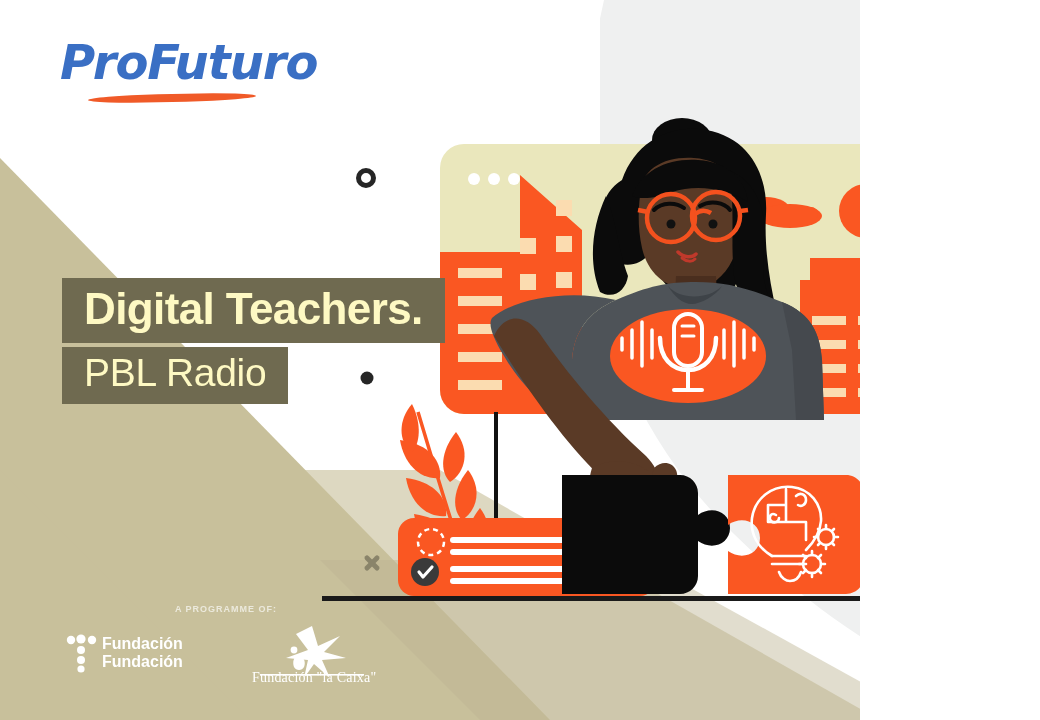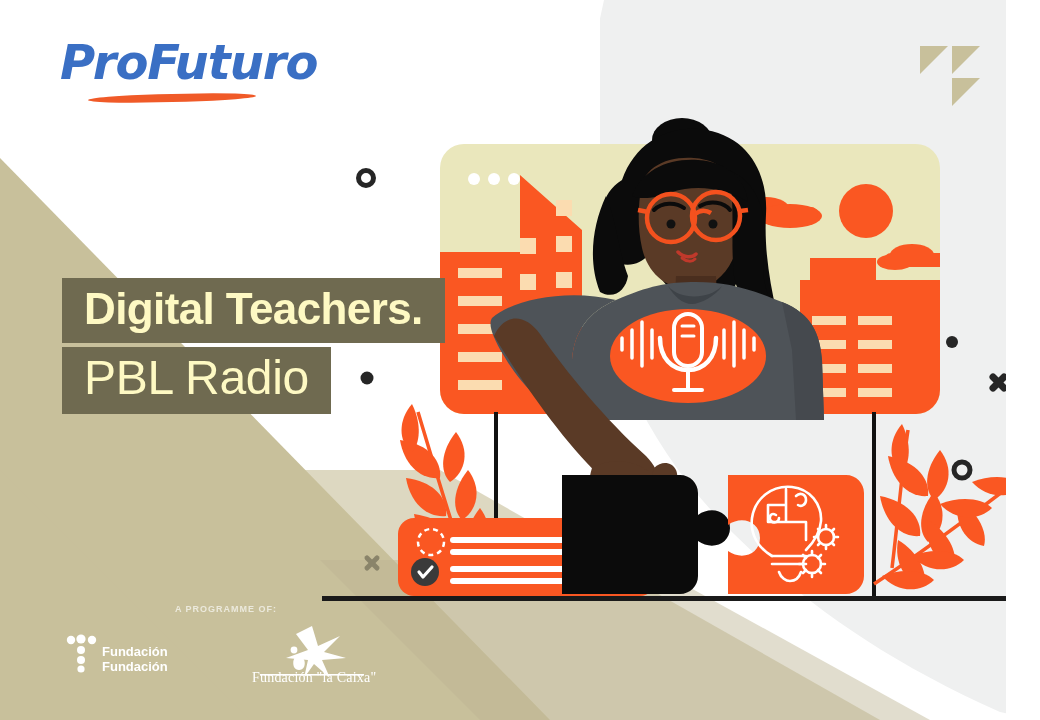--- a/index.html
+++ b/index.html
@@ -5,21 +5,21 @@
 <style>
   * { margin:0; padding:0; box-sizing:border-box; }
   html,body { width:1040px; height:720px; overflow:hidden; }
   body {
     font-family:"Liberation Sans", sans-serif;
     background:#ffffff;
     position:relative;
   }
   #stage {
     position:absolute; left:0; top:0;
-    width:1006px; height:720px;
+    width:860px; height:720px;
     overflow:hidden;
     background:#ffffff;
   }
   .layer { position:absolute; left:0; top:0; width:1040px; height:720px; }
   svg.layer { display:block; }
 
   
   #logo-profuturo {
     position:absolute; left:60px; top:38px;
     width:215px; height:66px;
@@ -65,38 +65,38 @@
   .title-bar {
     display:inline-block;
     background:#6F6A50;
     color:#fef9c3;
     padding:8px 22px 11px 22px;
   }
   #title-line1 {
     font-size:44px; font-weight:700; letter-spacing:-0.6px; line-height:1.05;
   }
   #title-line2 {
-    font-size:48px; font-weight:400; letter-spacing:-0.3px; line-height:1.05;
+    font-size:39px; font-weight:400; letter-spacing:-0.3px; line-height:1.05;
     padding:6px 22px 10px 22px;
   }
   .title-row { display:block; }
   .title-row + .title-row { margin-top:4px; }
 
   
   #footer-block { position:absolute; left:66px; top:604px; width:320px; }
   #footer-kicker {
     font-size:9px; letter-spacing:1.0px; color:#EFEDE2; font-weight:700;
     opacity:.92;
     text-align:center;
   }
   #footer-logos { position:relative; margin-top:18px; height:60px; }
   #logo-telefonica { position:absolute; left:0; top:0; width:120px; height:48px; }
   #logo-telefonica .tf-text {
-    position:absolute; left:36px; top:13px;
-    color:#FFFFFF; font-size:13px; font-weight:700; line-height:1.12;
+    position:absolute; left:36px; top:3px;
+    color:#FFFFFF; font-size:16px; font-weight:700; line-height:1.12;
     white-space:nowrap;
   }
   #logo-lacaixa { position:absolute; left:186px; top:-8px; width:130px; height:70px; }
   #logo-lacaixa .lc-text {
     position:absolute; left:0; top:46px; width:122px; text-align:center;
     font-family:"Liberation Serif", serif;
     color:#FFFFFF; font-size:14px; letter-spacing:.2px; white-space:nowrap;
   }
 </style>
 </head>

